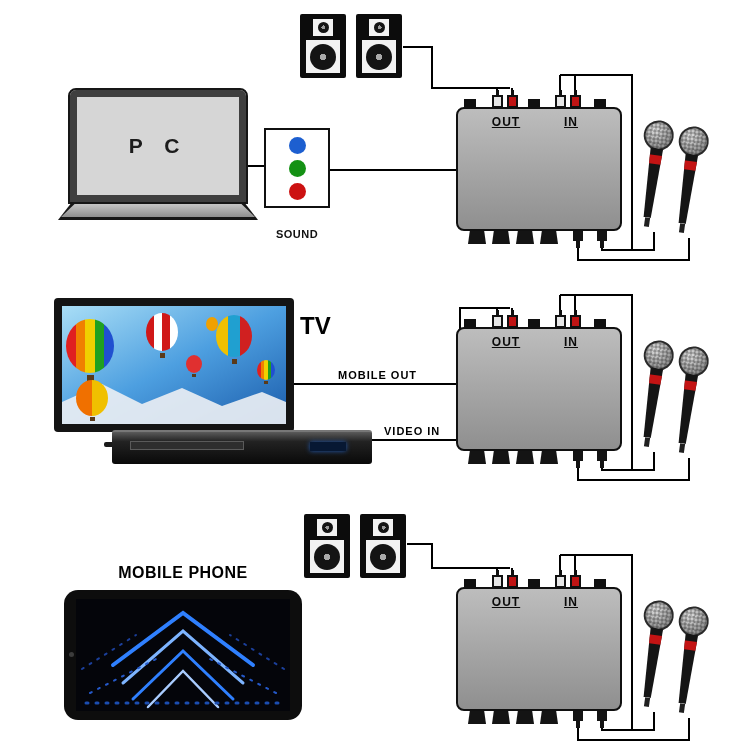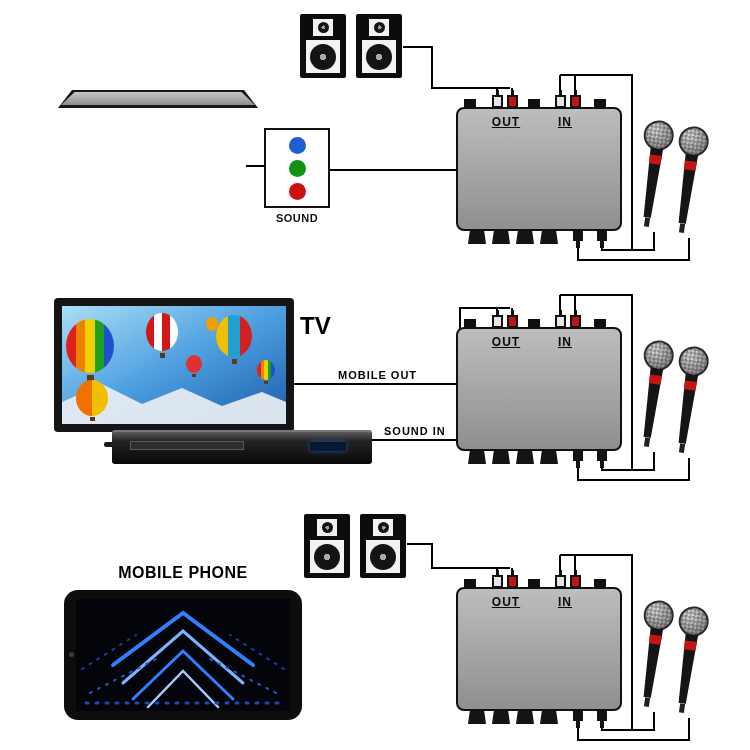--- a/index.html
+++ b/index.html
@@ -22,28 +22,28 @@
   .laptop-base{width:200px;height:18px;background:#161616;clip-path:polygon(7% 0,93% 0,100% 100%,0 100%);position:relative;}
   .laptop-base::after{content:"";position:absolute;left:3px;right:3px;top:2px;bottom:3px;
                  background:linear-gradient(#c6c6c6,#8e8e8e);clip-path:polygon(7% 0,93% 0,100% 100%,0 100%);}
 
   
   .soundbox{position:absolute;left:264px;top:128px;width:66px;text-align:center;z-index:2;}
   .sound-frame{width:66px;height:80px;background:#fff;border:2px solid #101010;box-sizing:border-box;
                display:flex;flex-direction:column;align-items:center;justify-content:center;gap:6px;}
   .dot{width:17px;height:17px;border-radius:50%;display:block;}
   .dot.blue{background:#1d5fd0}.dot.green{background:#149114}.dot.red{background:#cc1111}
-  .sound-label{display:block;margin-top:4px;font:bold 11px "Liberation Sans",sans-serif;letter-spacing:.5px;color:#111;}
+  .sound-label{display:block;margin-top:20px;font:bold 11px "Liberation Sans",sans-serif;letter-spacing:.5px;color:#111;}
 
   
   .mixer{position:absolute;width:166px;height:164px;z-index:3;}
   .mixer-body{position:absolute;left:0;top:19px;width:166px;height:124px;background:linear-gradient(180deg,#bdbdbd,#8f8f8f);
               border:2px solid #101010;border-radius:8px;box-sizing:border-box;}
   .mlabel{position:absolute;top:6px;font:bold 12px "Liberation Sans",sans-serif;letter-spacing:1px;color:#0a0a0a;width:44px;text-align:center;text-decoration:underline;}
-  .mlabel.out{left:26px}.mlabel.in{left:85px}
+  .mlabel.out{left:26px}.mlabel.in{left:91px}
   .nub{position:absolute;top:11px;width:12px;height:9px;background:#101010;}
   .n1{left:8px}.n2{left:72px}.n3{left:138px}
   .plug{position:absolute;top:7px;width:11px;height:13px;border:2px solid #101010;box-sizing:border-box;}
   .plug::before{content:"";position:absolute;left:2px;top:-7px;width:3px;height:7px;background:#101010;}
   .plug.white{background:#e6e6e6}.plug.red{background:#c01414}
   .p-out-w{left:36px}.p-out-r{left:51px}.p-in-w{left:99px}.p-in-r{left:114px}
   .pin{position:absolute;top:143px;width:18px;height:13px;background:#141414;clip-path:polygon(10% 0,90% 0,100% 100%,0 100%);}
   .pin1{left:12px}.pin2{left:36px}.pin3{left:60px}.pin4{left:84px}
   .jack{position:absolute;top:143px;width:10px;height:10px;background:#141414;}
   .jack::after{content:"";position:absolute;left:3px;top:10px;width:4px;height:7px;background:#141414;}
@@ -139,20 +139,23 @@
     <div class="speaker" style="left:356px;top:14px;">
       <div class="tweeter">
           <i></i>
         </div>
       <div class="woofer">
           <i></i>
         </div>
     </div>
 
     <div class="laptop">
+      <div class="laptop-screen">
+        <span>P C</span>
+      </div>
       <div class="laptop-base"></div>
     </div>
 
     <div class="soundbox">
       <div class="sound-frame">
         <span class="dot blue"></span>
         <span class="dot green"></span>
         <span class="dot red"></span>
       </div>
       <span class="sound-label">SOUND</span>
@@ -191,21 +194,21 @@
           <div class="mic-band"></div>
         </div>
       <div class="mic-plug"></div>
     </div>
   </div>
 
   <div>
 
     <span class="tv-label">TV</span>
     <span class="vout-label">MOBILE OUT</span>
-    <span class="vin-label">SOUND IN</span>
+    <span class="vin-label">VIDEO IN</span>
 
     <div class="tv">
       <div class="tv-frame">
         <svg viewBox="0 0 224 118">
           <defs>
             <linearGradient id="sky" x1="0" y1="0" x2="1" y2="1">
               <stop offset="0" stop-color="#a9def6"></stop>
                 <stop offset=".5" stop-color="#4d9fe0"></stop>
                 <stop offset="1" stop-color="#1b5cab"></stop>
             </linearGradient>

